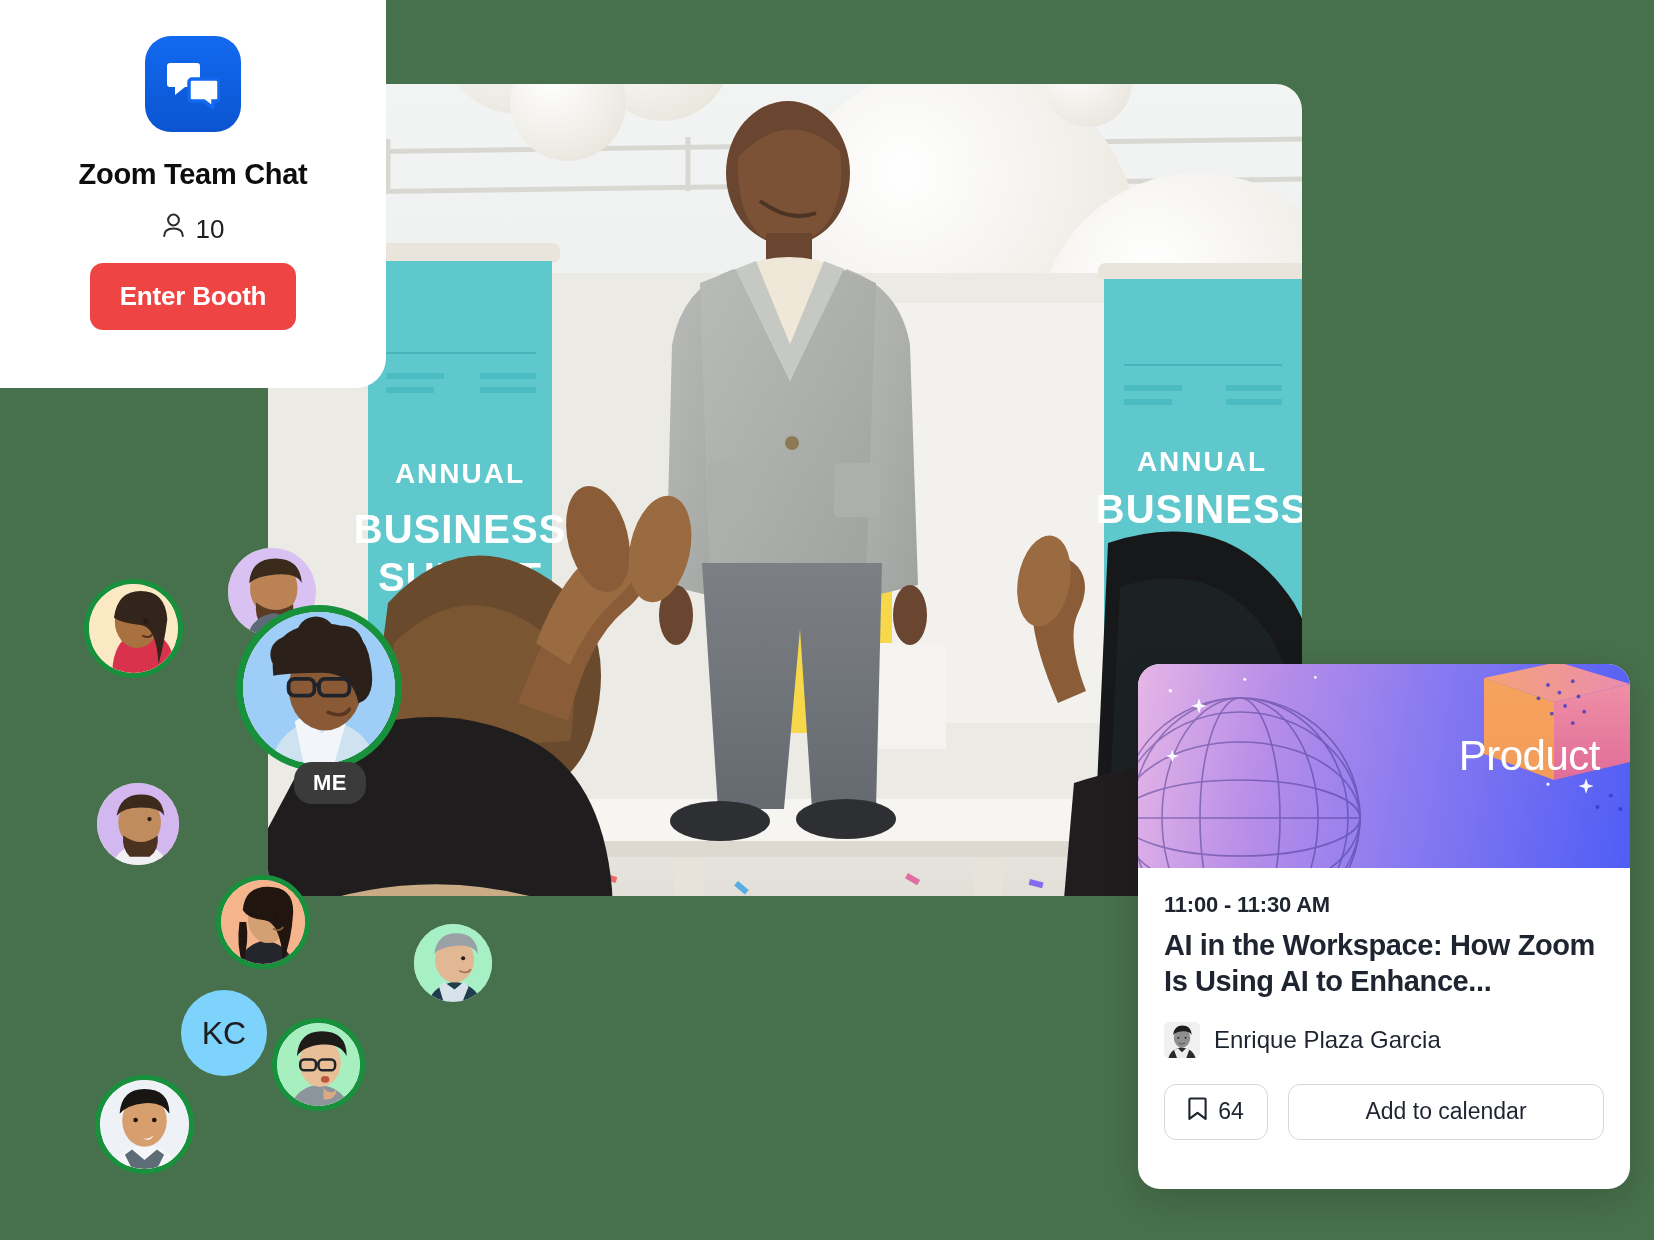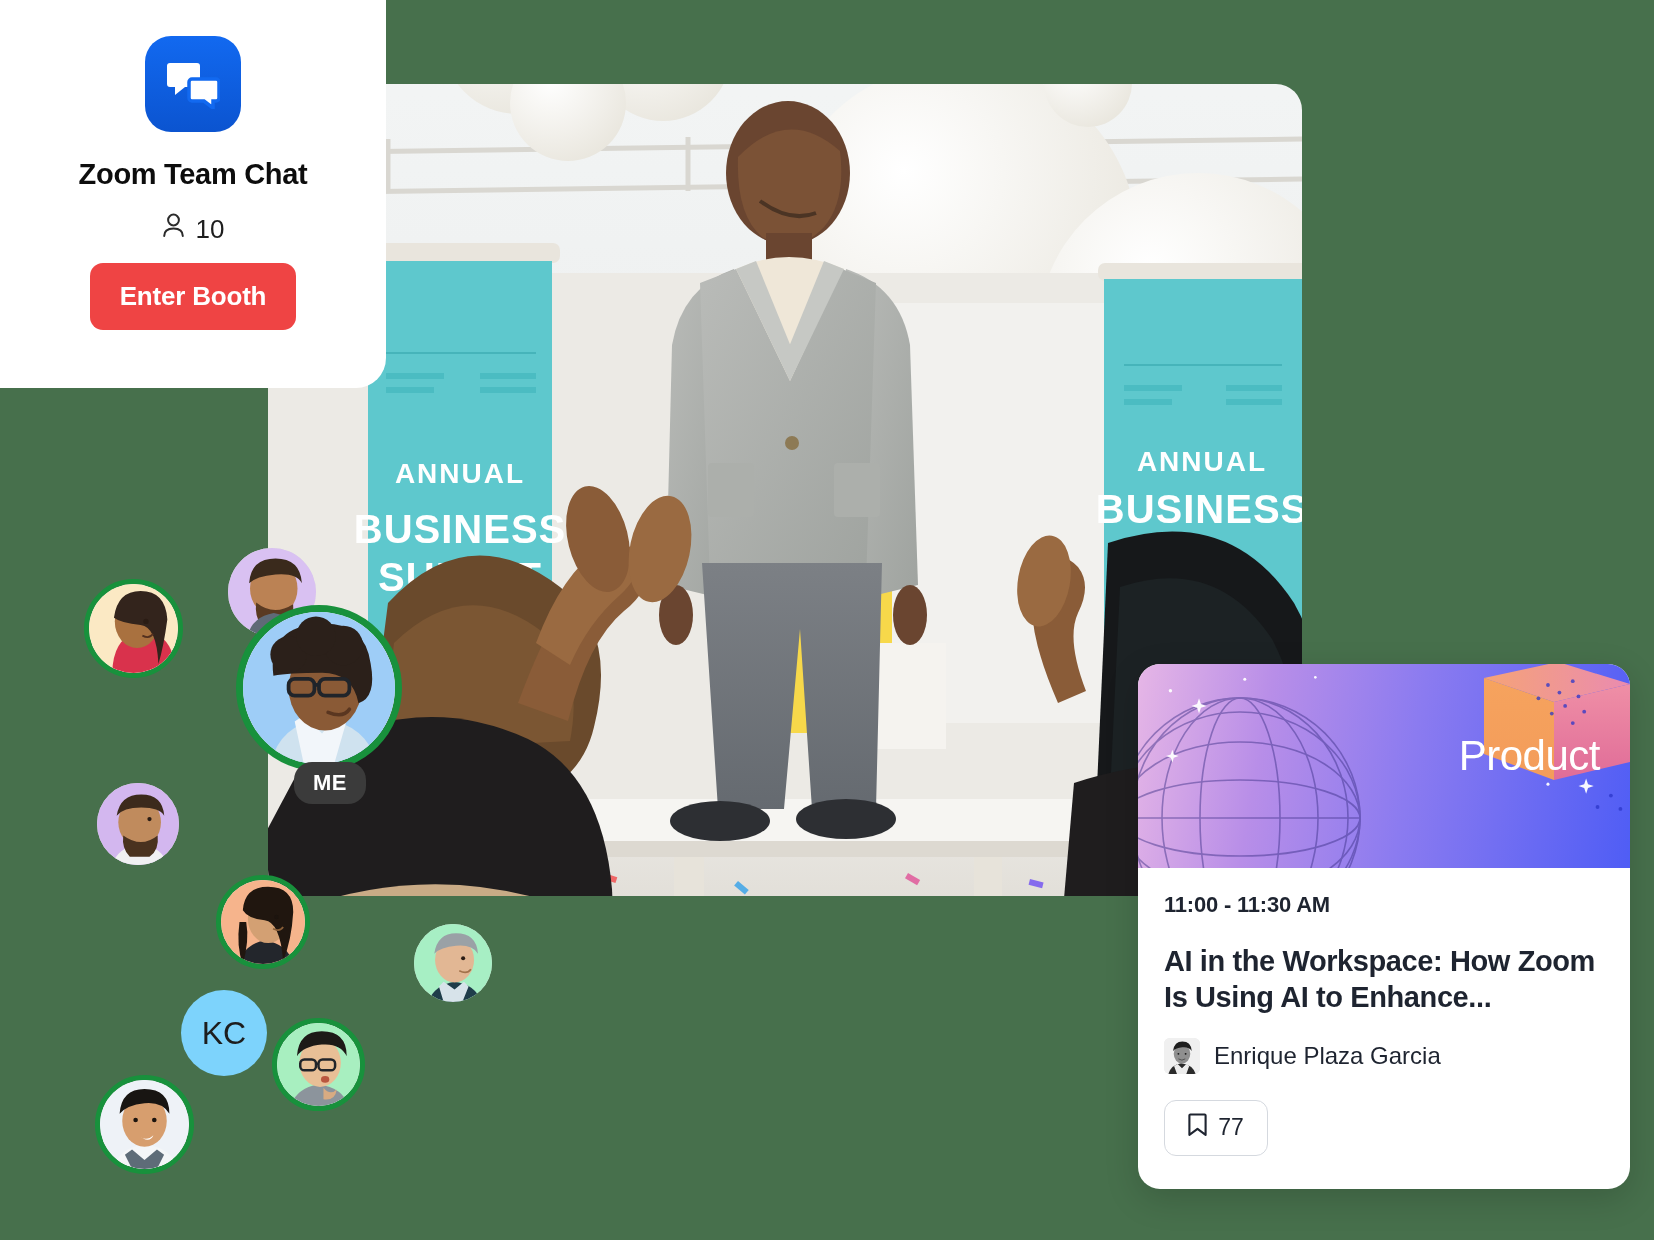--- a/index.html
+++ b/index.html
@@ -117,21 +117,21 @@
     letter-spacing: -0.5px;
   }
   #upcoming-band {
     background:#eceef1;
     padding: 13px 26px;
     font-size: 22px; color: #222c3a; font-weight: 400;
   }
   #event-body { padding: 24px 34px 0 26px; }
   #event-time { font-size: 22px; font-weight: 700; color:#1e2430; letter-spacing:-0.2px;}
   #event-title {
-    margin-top: 26px;
+    margin-top: 10px;
     font-size: 29px; font-weight: 700; color:#1e2430;
     line-height: 1.24; letter-spacing: -0.4px;
     max-height: 2.5em; overflow: hidden;
   }
   #speaker-row {
     margin-top: 22px;
     display:flex; align-items:center; gap: 14px;
   }
   #speaker-avatar {
     width:36px; height:36px; border-radius:6px; overflow:hidden; background:#e9e9e9;
@@ -533,16 +533,17 @@
     </div>
   </div>
 
   <div id="event-actions">
     <button id="bookmark-button" class="pill-btn">
       <span>
         <svg width="19" height="24" viewBox="0 0 19 24" aria-hidden="true">
           <path d="M2.4 1.5 h14.2 a1 1 0 0 1 1 1 v19.4 l-8.1 -6 l-8.1 6 v-19.4 a1 1 0 0 1 1 -1z" fill="none" stroke="#1e2430" stroke-width="2.1" stroke-linejoin="round"></path>
         </svg>
       </span>
-      <span>77</span>
+      <span>64</span>
     </button>
+    <button id="add-calendar-button" class="pill-btn">Add to calendar</button>
   </div>
 </div>
 
 </body></html>

